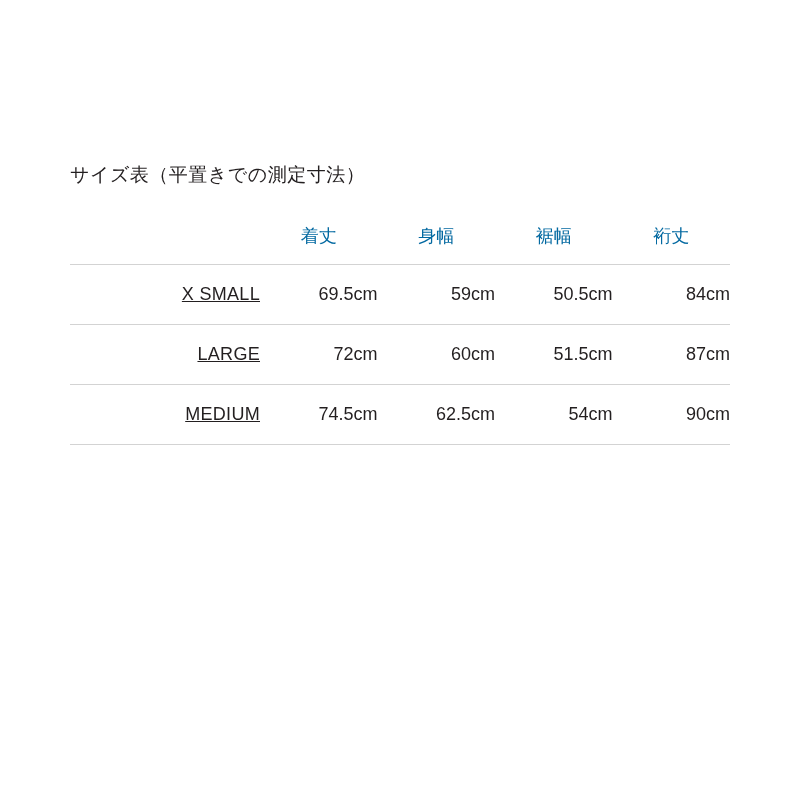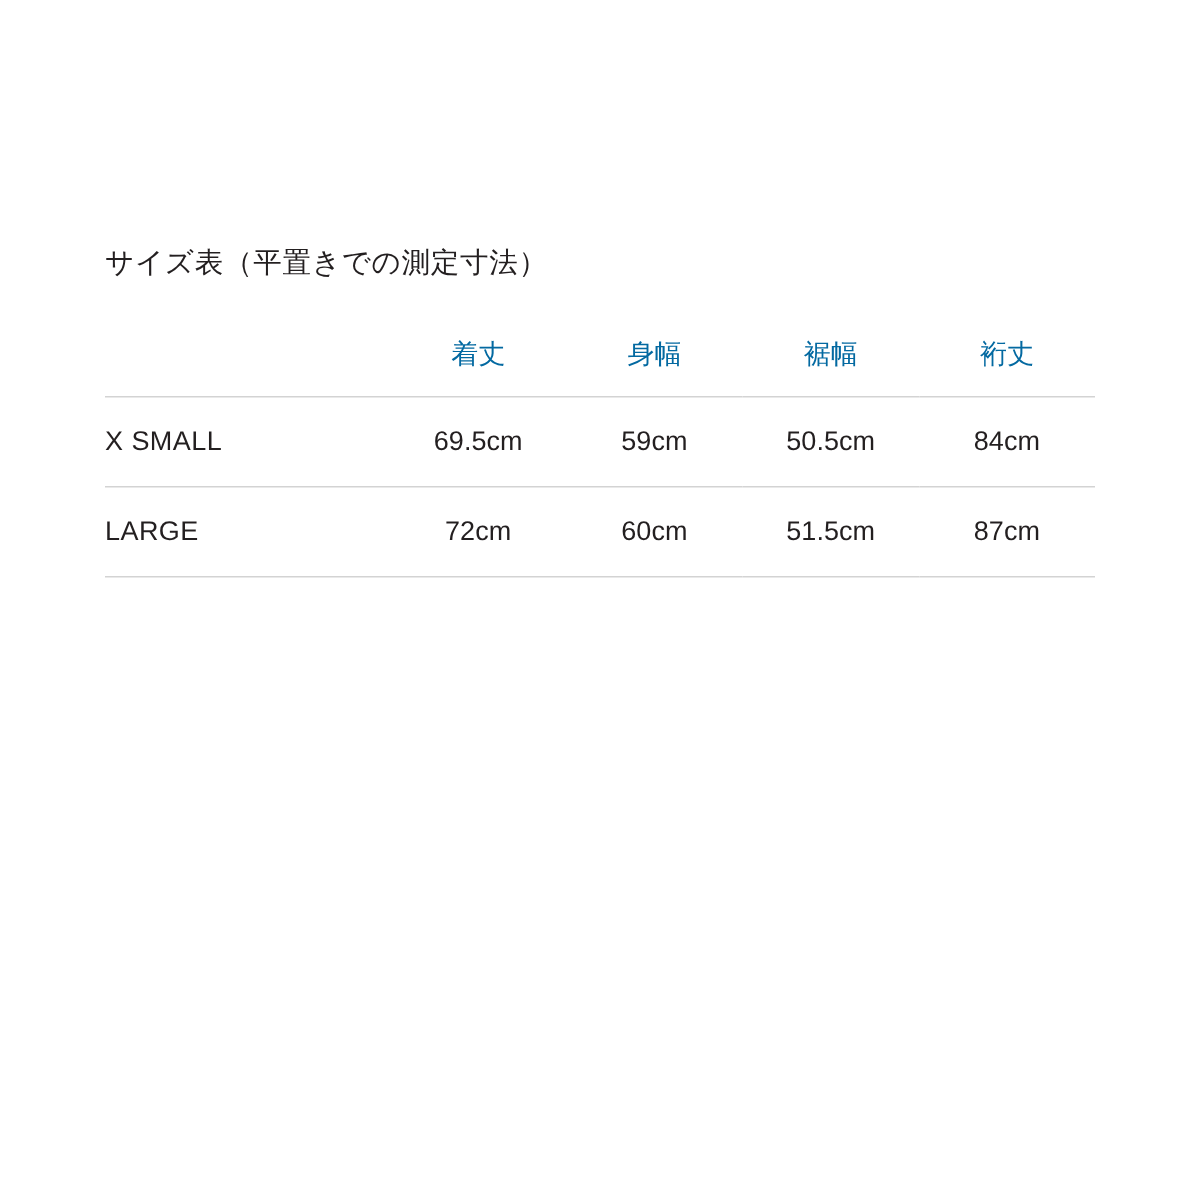--- a/index.html
+++ b/index.html
@@ -46,30 +46,31 @@
     text-align: center;
     padding: 10px 0 16px 0;
     border: none;
   }
   .size-table thead th.blank {
     text-align: left;
   }
   .size-table tbody td {
     font-size: 18px;
     color: #231f20;
-    text-align: center;
+    text-align: right;
     padding: 19px 0 19px 0;
     border-top: 1px solid #d3d3d3;
   }
   .size-table tbody tr:last-child td {
     border-bottom: 1px solid #d3d3d3;
   }
   .size-table tbody td.row-label {
-    text-align: left;
+    text-align: right;
     letter-spacing: 0.3px;
+    text-decoration: underline;
   }
 </style>
 </head>
 <body>
 
 <div class="page">
 
   <div class="title">サイズ表（平置きでの測定寸法）</div>
 
   <table class="size-table">
@@ -97,16 +98,23 @@
         <td>50.5cm</td>
         <td>84cm</td>
       </tr>
       <tr>
         <td class="row-label">LARGE</td>
         <td>72cm</td>
         <td>60cm</td>
         <td>51.5cm</td>
         <td>87cm</td>
       </tr>
+      <tr>
+        <td class="row-label">MEDIUM</td>
+        <td>74.5cm</td>
+        <td>62.5cm</td>
+        <td>54cm</td>
+        <td>90cm</td>
+      </tr>
     </tbody>
   </table>
 
 </div>
 
 </body></html>

